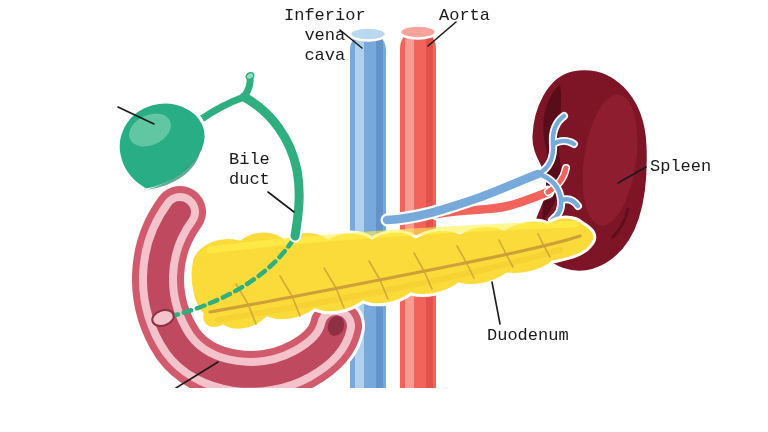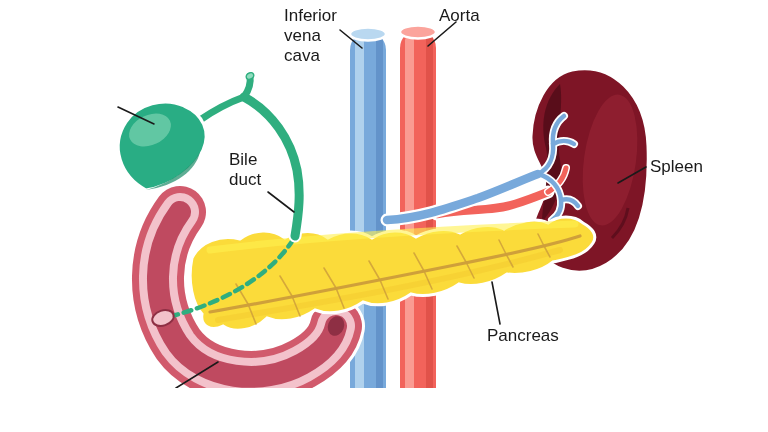--- a/index.html
+++ b/index.html
@@ -1,19 +1,20 @@
 <!DOCTYPE html>
 <html style="--background: #ffffff; --label-color: #1a1a1a; --pointer-color: #1a1a1a; --vena-cava: #78A9DB; --vena-cava-light: #B9D8F0; --vena-cava-dark: #5585BE; --aorta: #F2635B; --aorta-light: #FBA49C; --aorta-dark: #D54840; --gallbladder: #29AD84; --gallbladder-light: #8FDDBE; --gallbladder-dark: #1B8A66; --bile-duct: #2FAE7F; --spleen: #7E1526; --spleen-dark: #520C19; --spleen-light: #9B2736; --pancreas: #FBDB3A; --pancreas-light: #FFF04F; --pancreas-shadow: #EDBE28; --pancreas-duct: #CFA03A; --duodenum: #D15A6C; --duodenum-cut: #F3C2CB; --duodenum-inner: #BF4A60; --duodenum-deep: #8E2F44;"><head>
 <meta charset="utf-8">
 <style>
   html,body { margin:0; padding:0; background:#fff; }
   .stage {
     position:relative; width:768px; height:388px; overflow:hidden;
     background:var(--background,#fff);
-    font-family:Liberation Sans, sans-serif;
+    font-family:Liberation Mono, monospace;
+    text-align:center;
   }
   .stage svg { position:absolute; inset:0; }
   .label {
     position:absolute; white-space:pre-line;
     font-size:17px; line-height:1.18; color:var(--label-color,#1a1a1a);
   }
 </style>
 </head>
 <body>
 
@@ -137,15 +138,15 @@
     </g>
   </svg>
 
   <div class="label" style="left:284px; top:6px;">Inferior
 vena
 cava</div>
   <div class="label" style="left:439px; top:6px;">Aorta</div>
   <div class="label" style="left:229px; top:150px;">Bile
 duct</div>
   <div class="label" style="left:650px; top:157px;">Spleen</div>
-  <div class="label" style="left:487px; top:326px;">Pancreas</div>
+  <div class="label" style="left:487px; top:326px;">Duodenum</div>
 
 </div>
 
 </body></html>

